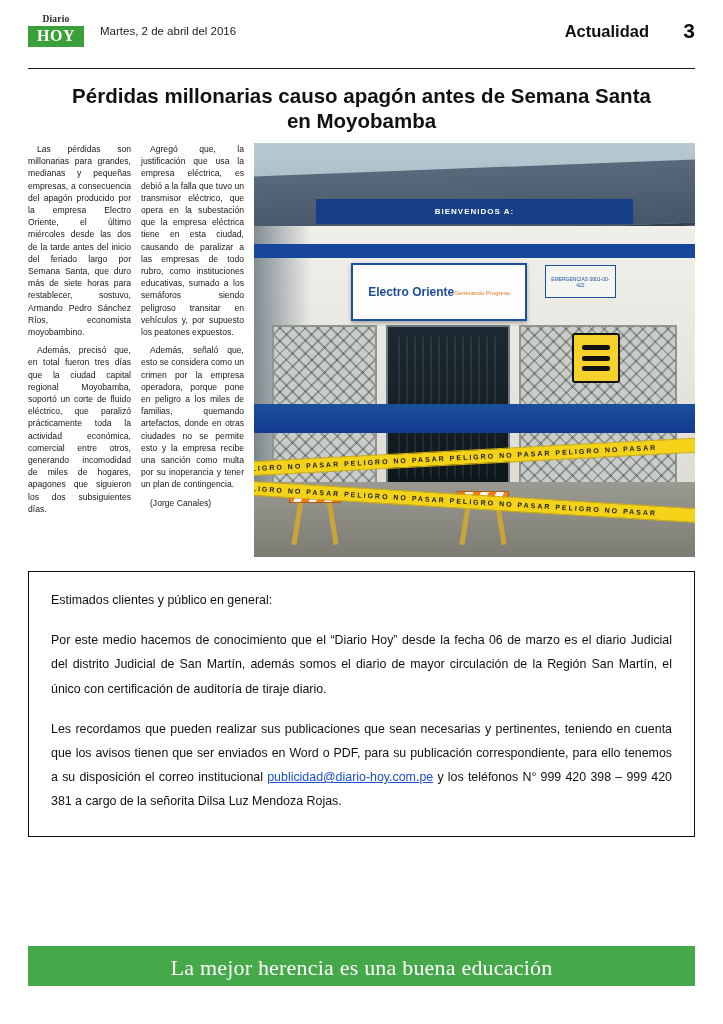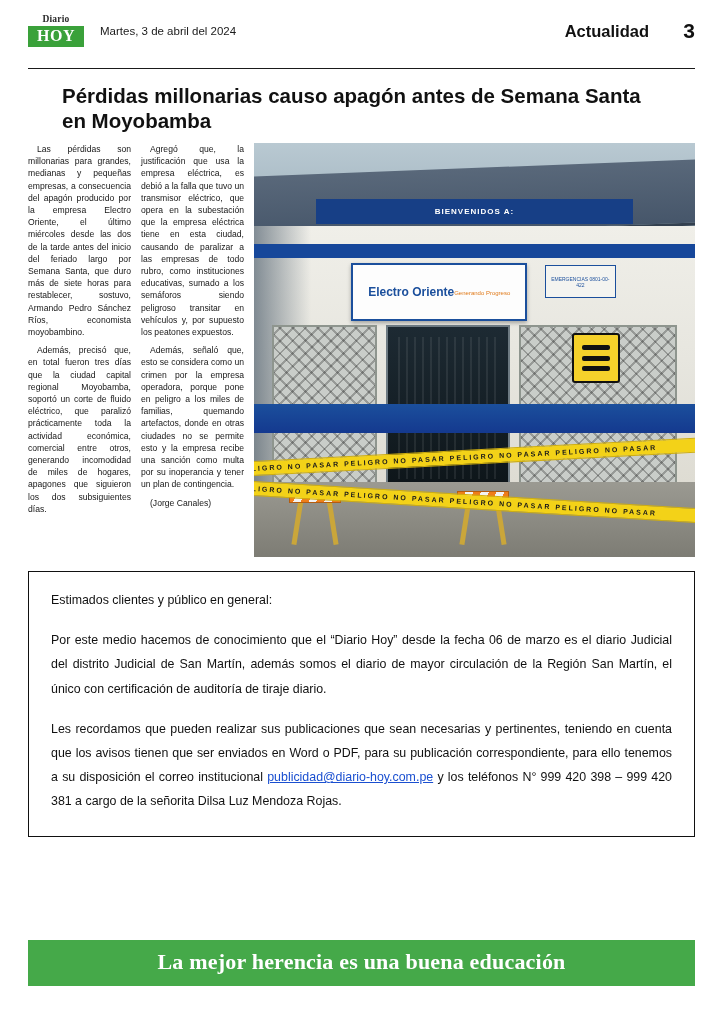--- a/index.html
+++ b/index.html
@@ -67,20 +67,21 @@
     width: 20px;
     text-align: right;
   }
   .rule {
     border-top: 1.6px solid #1a1a1a;
     margin-top: 6px;
   }
 
   
   .headline {
+    text-align: center;
     font-size: 20.5px;
     line-height: 1.22;
     font-weight: bold;
     color: #111;
     margin: 14px 34px 10px;
     font-family: "Liberation Sans", sans-serif;
   }
 
   
   .article {
@@ -245,37 +246,37 @@
   .mail { color: #1a4fd0; text-decoration: underline; }
 
   
   .footer {
     position: absolute;
     left: 28px; right: 28px; bottom: 38px;
     background: #45a949;
     color: #fff;
     text-align: center;
     font-family: "Liberation Serif", serif;
-    font-weight: bold;
+    font-weight: normal;
     font-size: 22px;
     letter-spacing: .2px;
-    padding: 9px 0 11px;
+    padding: 9px 0 5px;
   }
 </style>
 </head>
 <body>
 
 <div class="page">
 
   <div class="masthead">
     <div class="logo">
       <div class="logo-top">Diario</div>
       <div class="logo-box">HOY</div>
     </div>
-    <div class="masthead-date">Martes, 3 de abril del 2024</div>
+    <div class="masthead-date">Martes, 2 de abril del 2016</div>
     <div class="masthead-section">Actualidad</div>
     <div class="masthead-page">3</div>
   </div>
   <div class="rule"></div>
 
   <h1 class="headline">Pérdidas millonarias causo apagón antes de Semana Santa en Moyobamba</h1>
 
   <div class="article">
 
     <div class="col">

